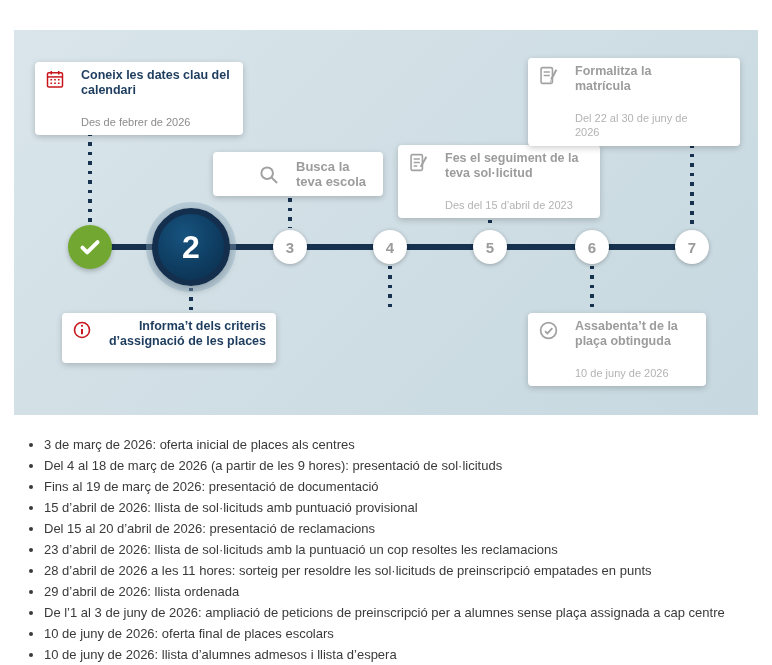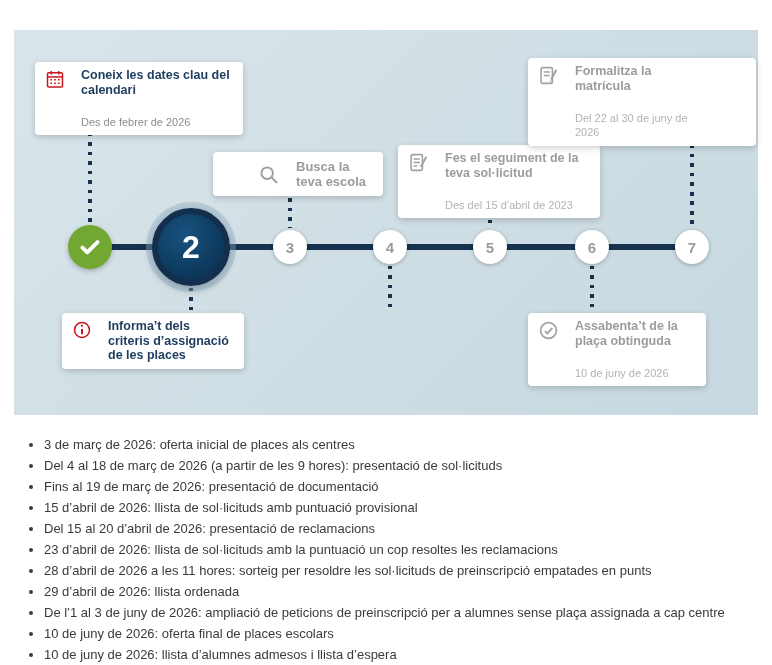--- a/index.html
+++ b/index.html
@@ -65,27 +65,27 @@
   .icn.red  { color:#c8161d; }
   .icn.gray { color:#a2a2a2; }
   .card .title { font-weight:bold; font-size:12.5px; line-height:1.16; }
   .card .sub   { font-size:11px; line-height:1.3; margin-top:18px; }
   .card.active .title { color:#1d3c5e; }
   .card.active .sub   { color:#8c8c8c; }
   .card.muted .title  { color:#9c9c9c; }
   .card.muted .sub    { color:#b3b3b3; }
 
   .card1 { left:21px;  top:32px;  width:208px; min-height:48px; }
-  .card2 { left:48px;  top:283px; width:182px; min-height:50px; }
+  .card2 { left:48px;  top:283px; width:214px; min-height:50px;text-align:right; }
   .card3 { left:199px; top:122px; width:170px; min-height:44px; align-items:center;padding-left:45px; }
   .card3 .title { font-size:13px; }
   .card4 { left:274px; top:285px; width:212px; min-height:50px; }
   .card5 { left:384px; top:115px; width:202px; min-height:54px; }
   .card6 { left:514px; top:283px; width:178px; min-height:48px; }
-  .card7 { left:514px; top:28px;  width:228px; min-height:54px; }
+  .card7 { left:514px; top:28px;  width:212px; min-height:54px; }
   .card7 .txt { max-width:124px; }
 
   
   .dates {
     margin:19px 0 0 28px; padding-left:16px;
     list-style:disc; color:#3a3a3a;
   }
   .dates li {
     font-size:13px; line-height:21px; color:#3a3a3a;
   }

